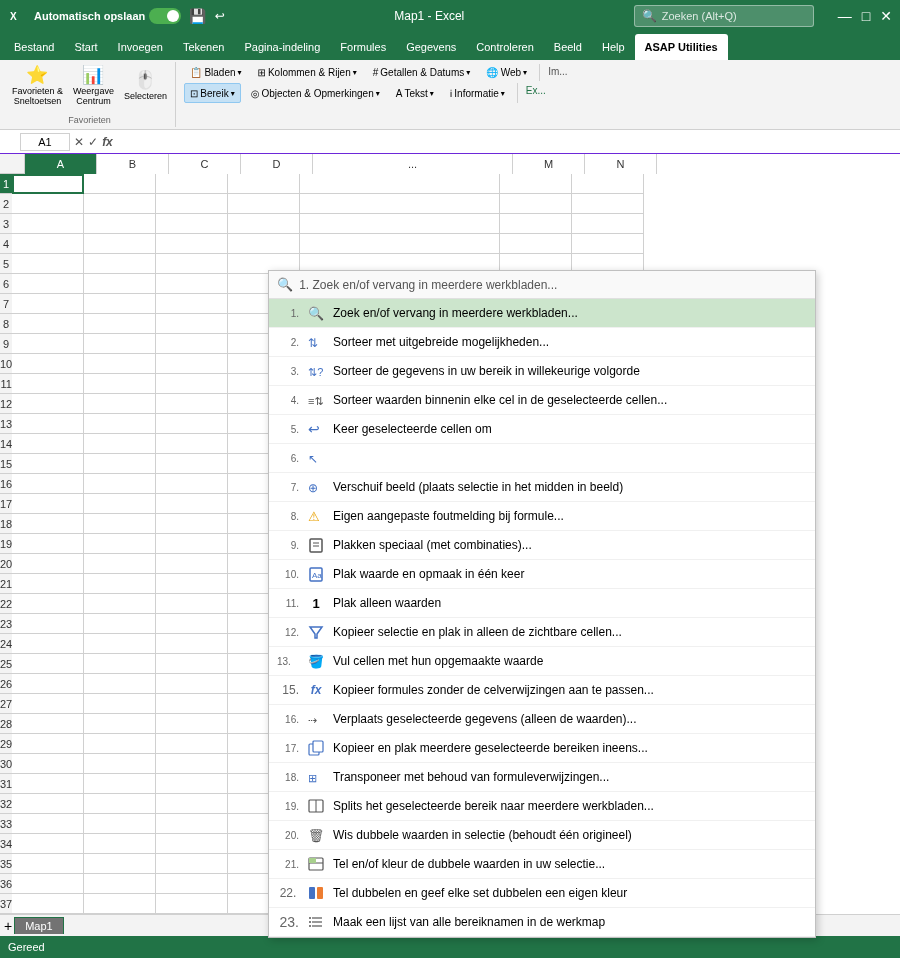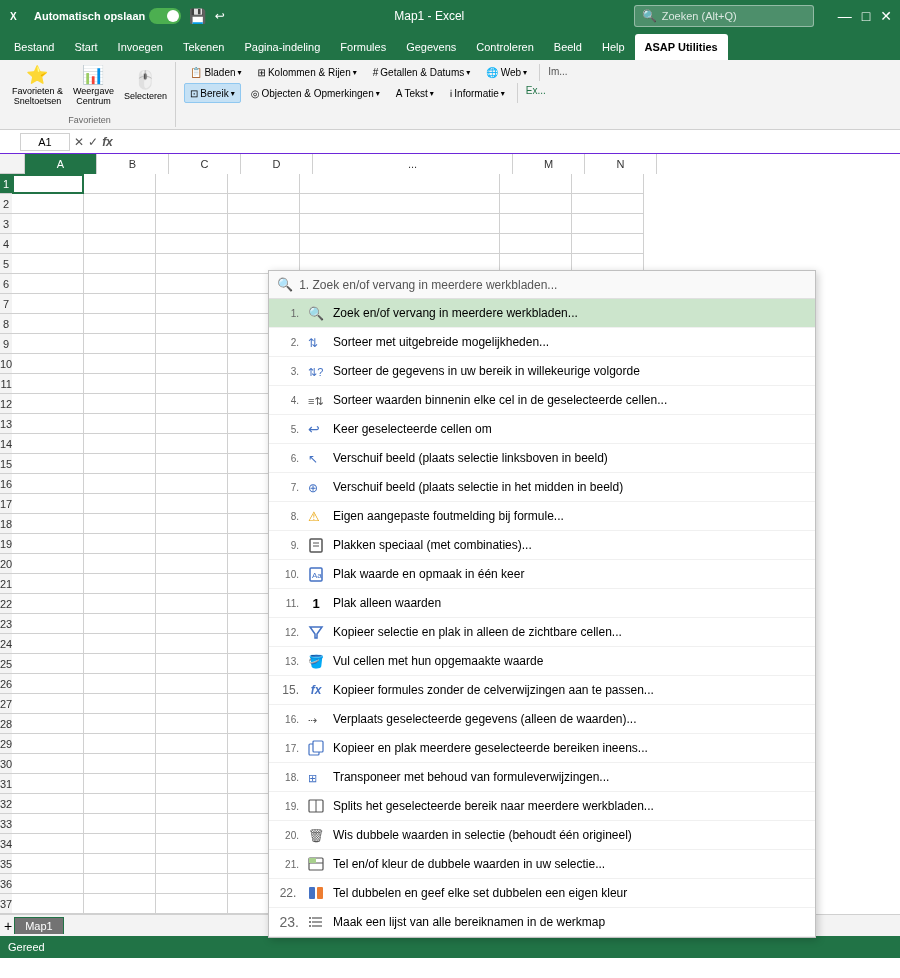--- a/index.html
+++ b/index.html
@@ -752,21 +752,20 @@
             </span>
     <span class="item-text">Keer geselecteerde cellen om</span>
   </div>
           <div class="dropdown-item">
     <span style="font-size:10px;color:#666;min-width:22px;text-align:right;">6.</span>
     <span class="item-icon">
               <svg width="16" height="16" viewBox="0 0 16 16">
                 <text y="13" font-size="12" fill="#4472c4">↖</text>
               </svg>
             </span>
-    <span class="item-text">Verschuif beeld (plaats selectie linksboven in beeld)</span>
   </div>
           <div class="dropdown-item">
     <span style="font-size:10px;color:#666;min-width:22px;text-align:right;">7.</span>
     <span class="item-icon">
               <svg width="16" height="16" viewBox="0 0 16 16">
                 <text y="13" font-size="12" fill="#4472c4">⊕</text>
               </svg>
             </span>
     <span class="item-text">Verschuif beeld (plaats selectie in het midden in beeld)</span>
   </div>
@@ -810,21 +809,21 @@
           <div class="dropdown-item">
     <span style="font-size:10px;color:#666;min-width:22px;text-align:right;">12.</span>
     <span class="item-icon">
               <svg width="16" height="16" viewBox="0 0 16 16">
                 <polygon points="2,3 14,3 9,10 9,14 7,14 7,10" fill="none" stroke="#4472c4" stroke-width="1.5"></polygon>
               </svg>
             </span>
     <span class="item-text">Kopieer selectie en plak in alleen de zichtbare cellen...</span>
   </div>
           <div class="dropdown-item">
-    <span style="font-size:10px;color:#666;min-width:22px;text-align:right;">13.</span>
+    <span style="font-size:10px;color:#666;min-width:22px;text-align:left;">13.</span>
     <span class="item-icon">
               <svg width="16" height="16" viewBox="0 0 16 16">
                 <text y="13" font-size="13" fill="#555">🪣</text>
               </svg>
             </span>
     <span class="item-text">Vul cellen met hun opgemaakte waarde</span>
   </div>
           <div class="dropdown-item">
     <span style="font-size:12px;color:#666;min-width:22px;text-align:right;">15.</span>
     <span class="item-icon">

